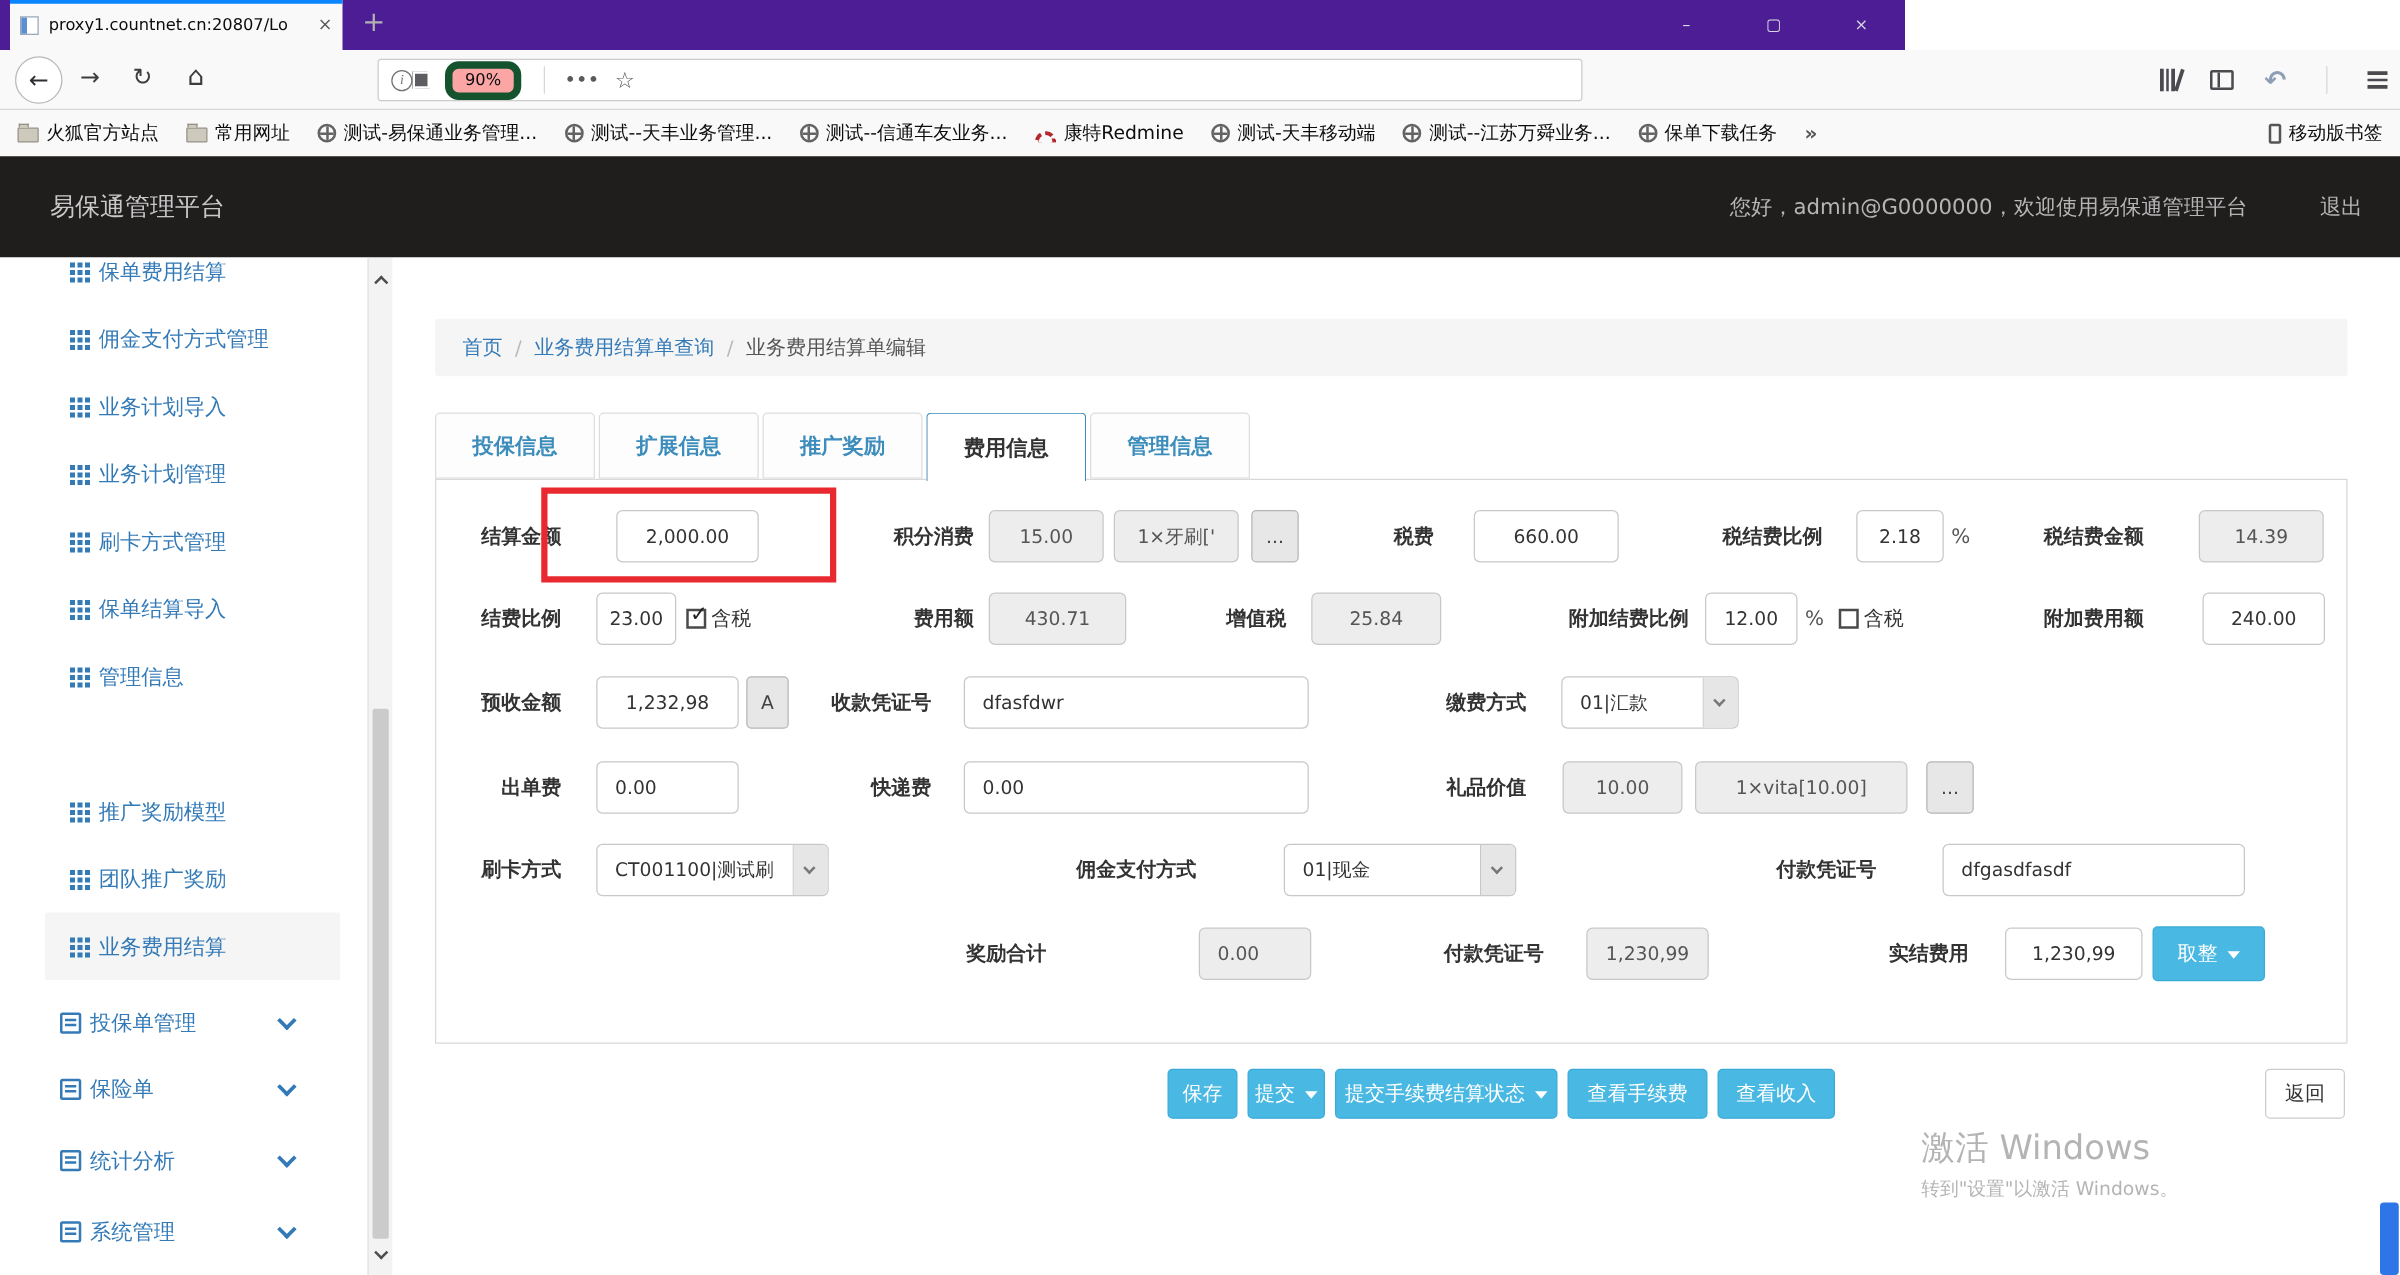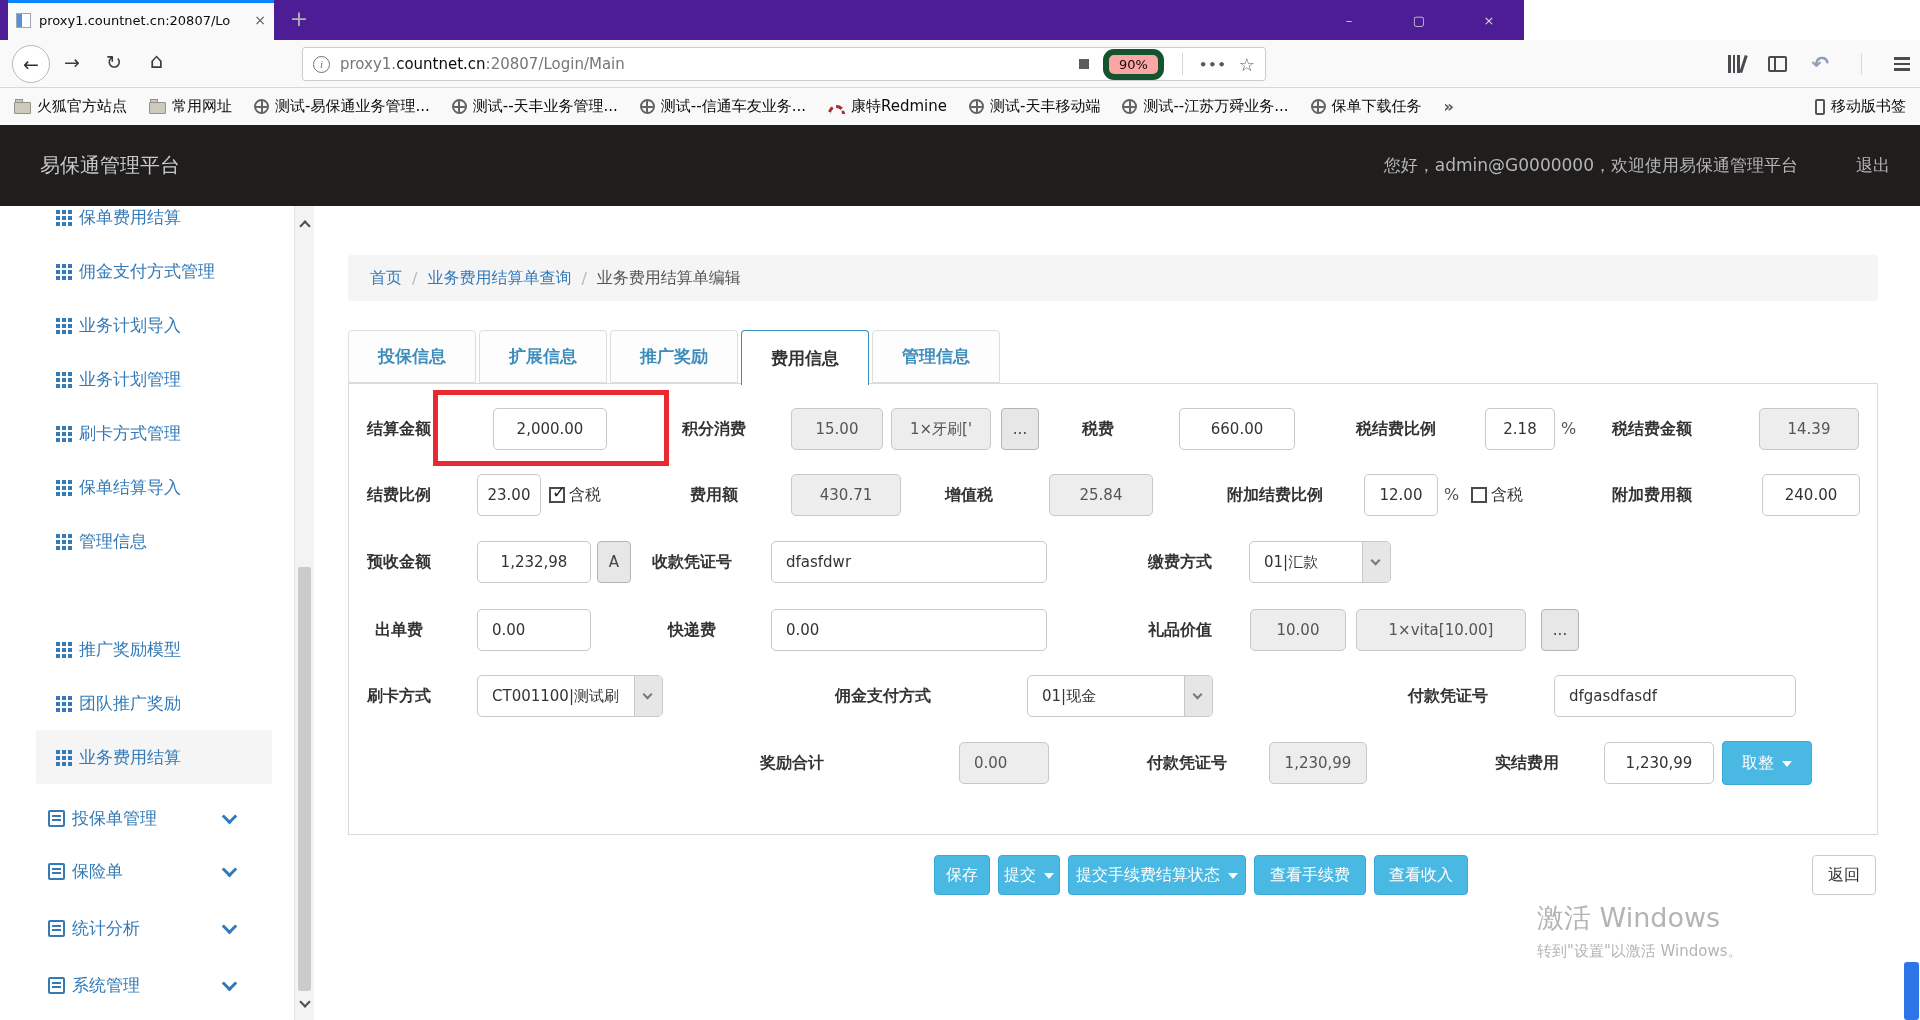--- a/index.html
+++ b/index.html
@@ -79,21 +79,21 @@
   .crumb{position:absolute;left:34px;top:49px;width:1530px;height:46px;background:#f5f5f5;border-radius:3px;display:flex;align-items:center;padding:0 22px;font-size:16px;gap:10px}
   .crumb a{color:#337ab7;text-decoration:none;cursor:pointer}
   .crumb .sep{color:#b9b9b9}
   .crumb .cur{color:#555}
 
   .tabs{position:absolute;left:34px;top:124px;height:54px;display:flex;gap:3px}
   .tab{width:128px;height:53px;background:#fdfdfd;border:1px solid #ddd;border-radius:4px 4px 0 0;display:flex;align-items:center;justify-content:center;font-size:17px;font-weight:bold;color:#3c8dbc;cursor:pointer}
   .tab.active{background:#fff;border:1px solid #3c8dbc;border-bottom:none;color:#333;height:55px;position:relative;z-index:3}
 
   .panel{position:absolute;left:34px;top:177px;width:1530px;height:452px;background:#fff;border:1px solid #d9d9d9;z-index:1}
-  .lbl{position:absolute;height:42px;line-height:42px;font-size:16px;font-weight:bold;color:#333;text-align:center;white-space:nowrap}
+  .lbl{position:absolute;height:42px;line-height:42px;font-size:16px;font-weight:bold;color:#333;text-align:right;white-space:nowrap}
   .in{position:absolute;height:42px;line-height:40px;font-size:15px;background:#fff;border:1px solid #c8c8c8;border-radius:5px;text-align:center;color:#333;white-space:nowrap;overflow:hidden}
   .in.ro{background:#ededed;color:#555}
   .in.txt{text-align:left;padding-left:14px}
   .unit{position:absolute;height:42px;line-height:42px;font-size:16px;color:#555}
   .chkwrap{position:absolute;height:42px;display:flex;align-items:center;gap:4px;font-size:16px;color:#333}
   .chk{width:16px;height:16px;border:2px solid #4a4a4a;background:#fff;position:relative}
   .chk .tick{position:absolute;left:1px;top:-7px;font-size:17px;color:#222;font-weight:bold}
   .mini{position:absolute;height:42px;background:#e7e7e7;border:1px solid #b5b5b5;border-radius:4px;text-align:center;line-height:40px;font-size:15px;color:#444;cursor:pointer}
   .sel{position:absolute;height:42px;border:1px solid #c8c8c8;border-radius:5px;background:#fff;display:flex;cursor:pointer}
   .sel .v{flex:1;line-height:40px;padding-left:14px;font-size:15px;color:#333;white-space:nowrap;overflow:hidden}
@@ -127,21 +127,20 @@
   </div>
 </div>
 
 <div class="navbar">
   <div class="nav-back">←</div>
   <div class="nav-ic" style="left:64px">→</div>
   <div class="nav-ic" style="left:106px">↻</div>
   <div class="nav-ic" style="left:150px;font-size:21px;top:9px">⌂</div>
   <div class="urlbar">
     <div class="info-ic">i</div>
-    <div class="urltext"><span class="dim">proxy1.</span><span class="dom">countnet.cn</span><span class="dim">:20807/Login/Main</span></div>
     <div class="qr"></div>
     <div class="zoombadge">90%</div>
     <div class="vsep"></div>
     <div class="dots3">•••</div>
     <div class="star">☆</div>
   </div>
   <div class="navright">
     <div class="ic-lib">
         <i></i>
         <i></i>

